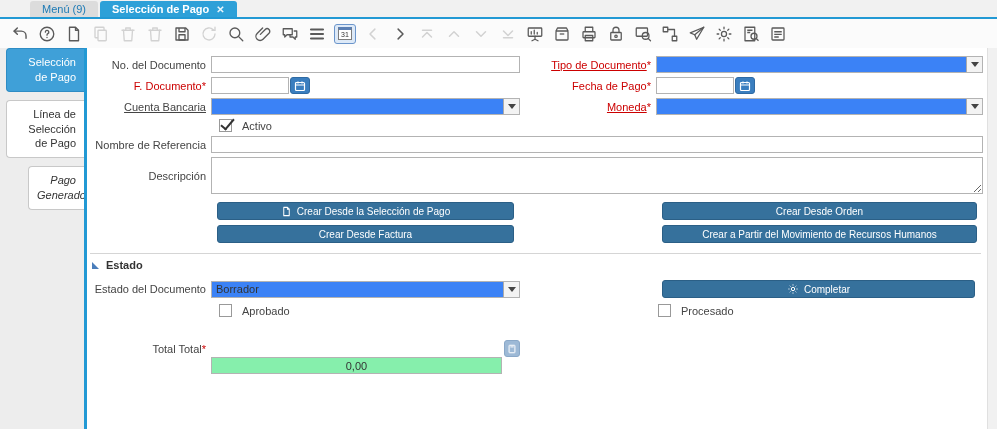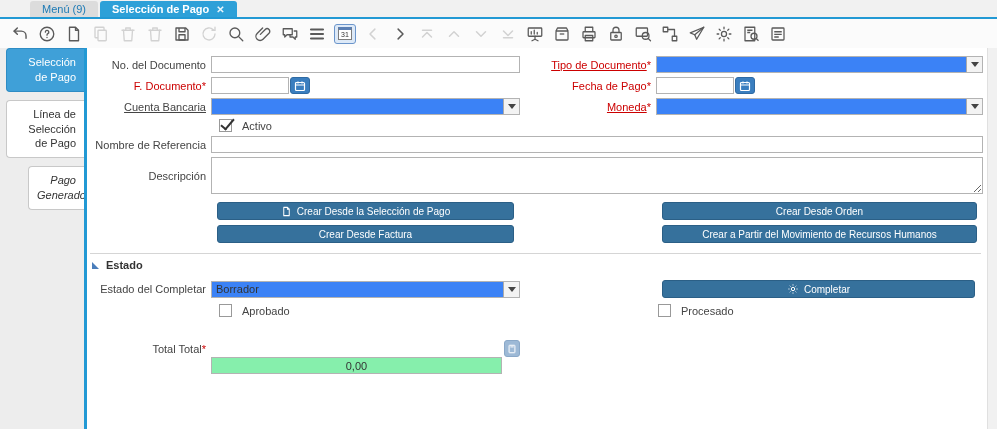--- a/index.html
+++ b/index.html
@@ -380,21 +380,21 @@
         </div>
     </div>
 
     <div class="group">
       <div class="ghead">
         <span class="gtri"></span>
         <span class="gtitle">Estado</span>
       </div>
 
       <div class="frow">
-        <div class="lbl"><span class="t">Estado del Completar</span></div>
+        <div class="lbl"><span class="t">Estado del Documento</span></div>
         <div class="fld">
             <div class="combo">
               <span class="val">Borrador</span>
               <span class="arrow"></span>
             </div>
           </div>
         <div></div>
         <div class="btn">
           <svg width="12" height="12" viewBox="0 0 24 24" fill="none" stroke="#fff" stroke-width="2">
               <circle cx="12" cy="12" r="3.4"></circle>

